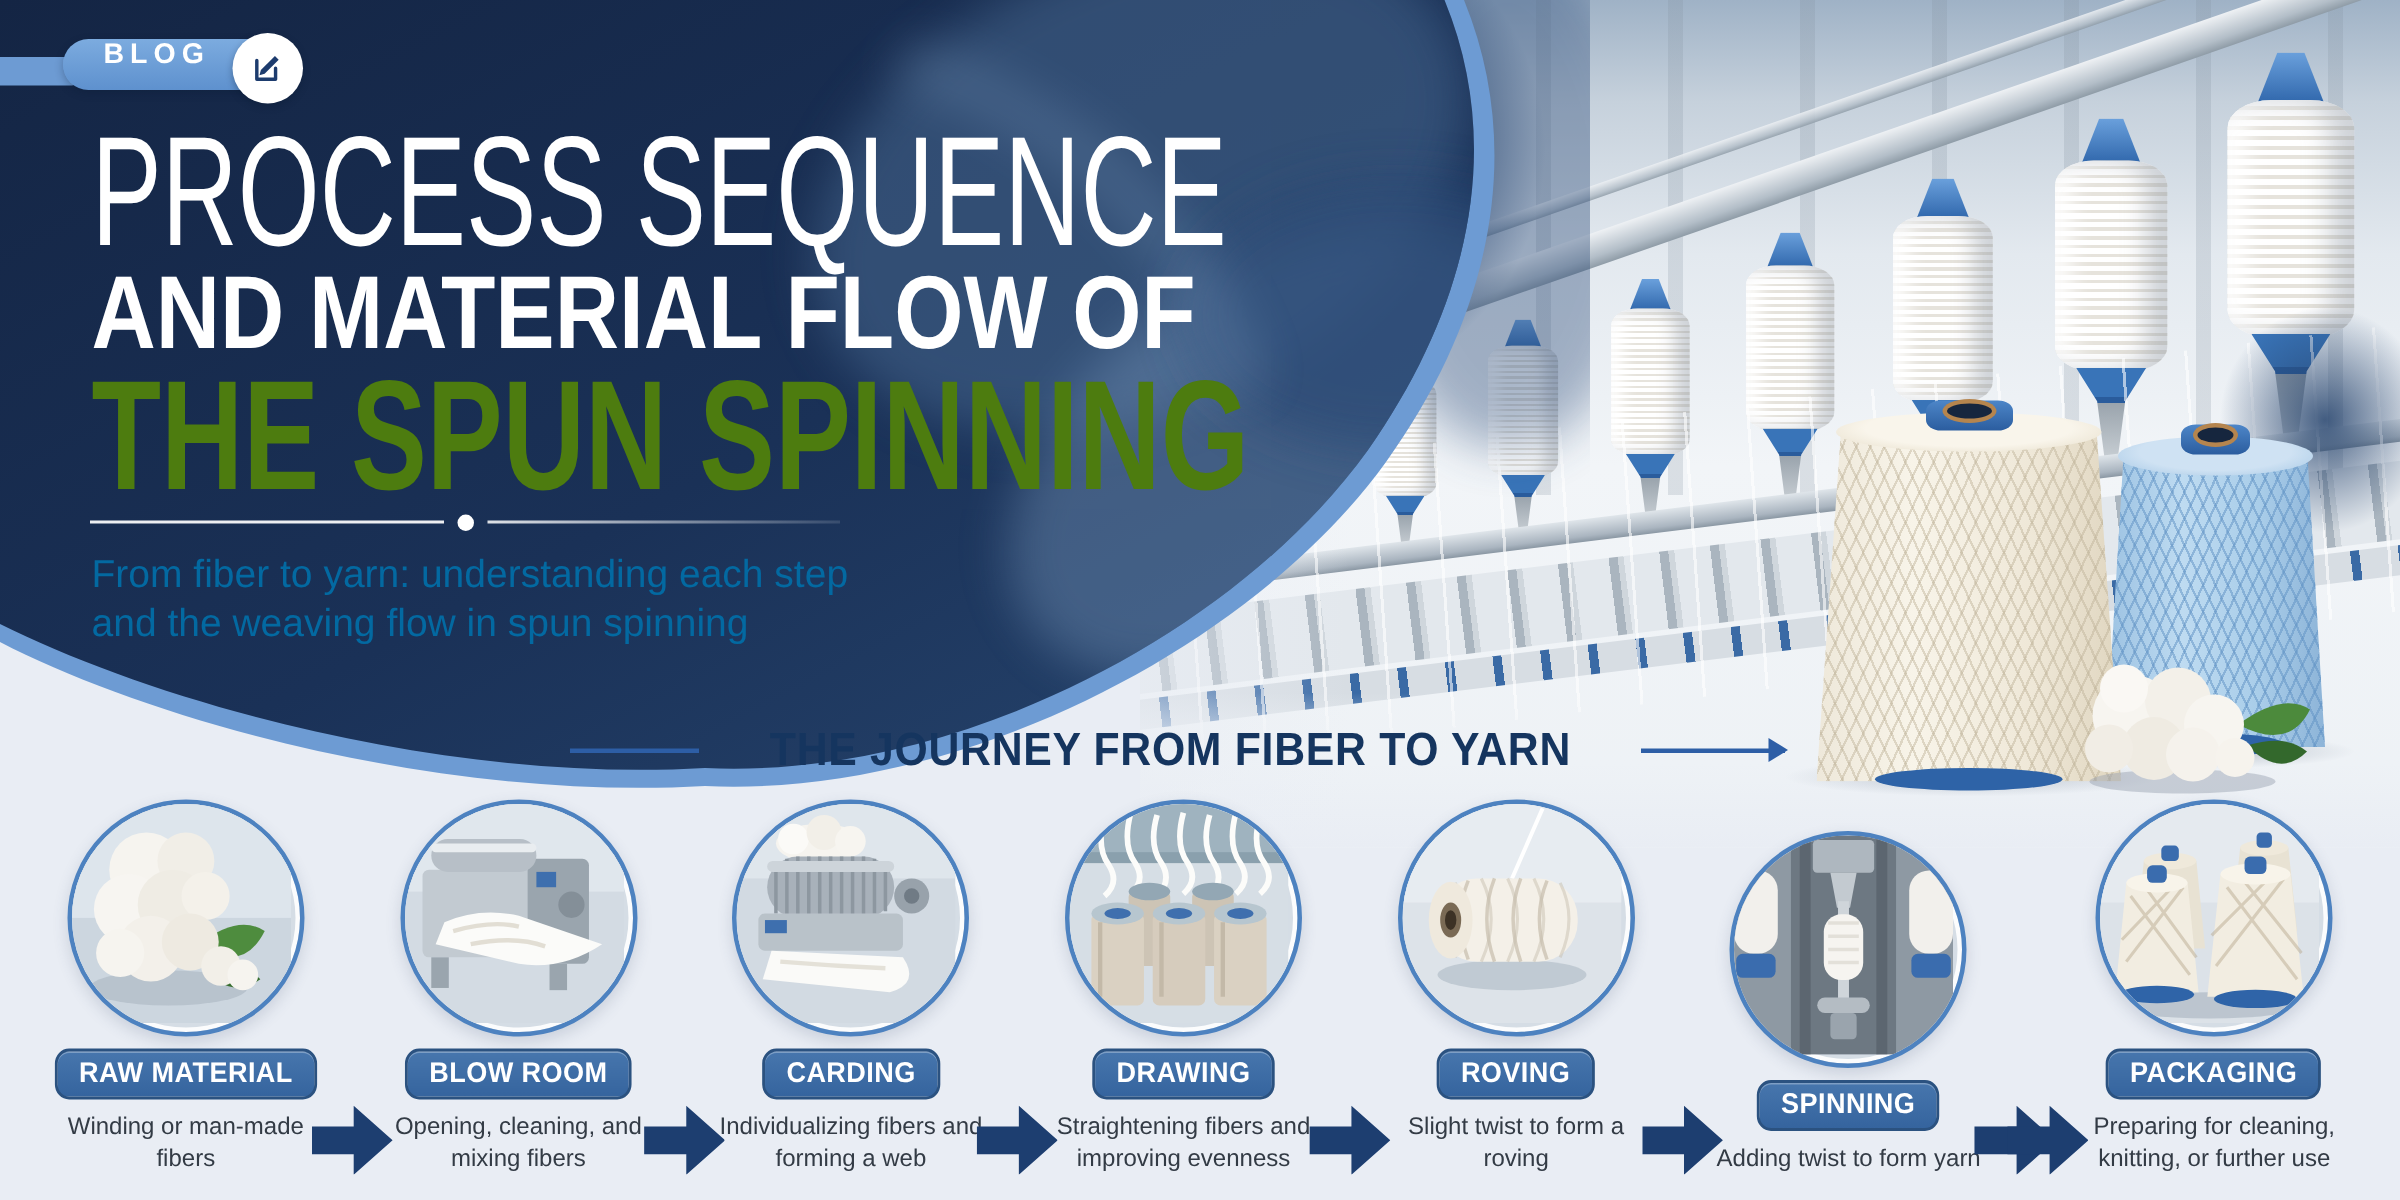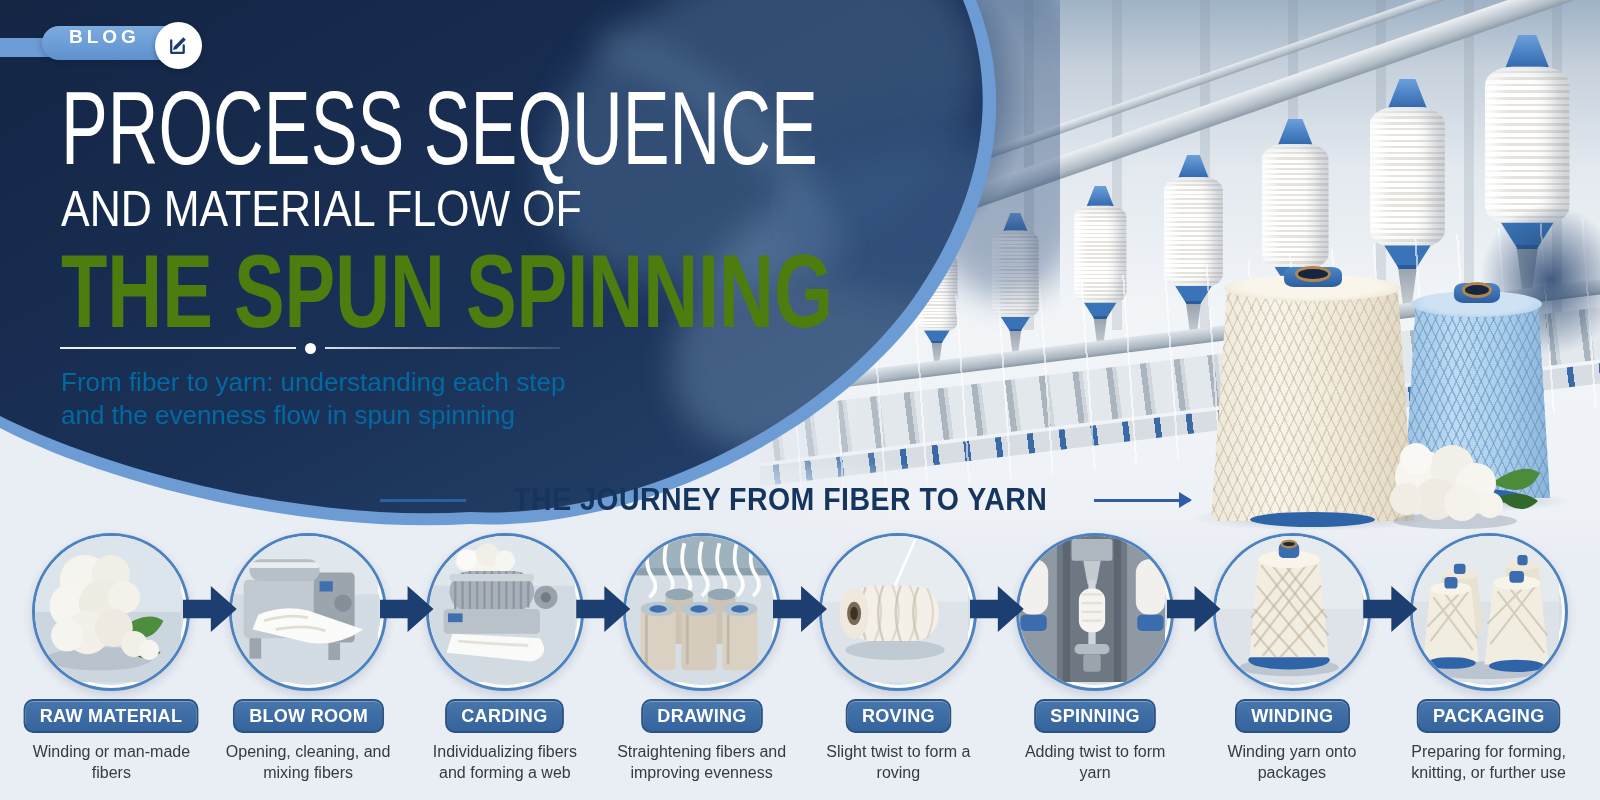--- a/index.html
+++ b/index.html
@@ -74,40 +74,40 @@
   .blog-badge{position:absolute;left:42px;top:26px;height:34px;border-radius:22px;
     background:linear-gradient(180deg,#7cabdf,#5e91ce);display:flex;align-items:flex-start;
     padding:0 56px 0 27px;box-shadow:0 2px 6px rgba(10,25,50,.3);cursor:pointer;}
   .blog-badge span.lbl{color:#fff;font-size:19px;font-weight:700;letter-spacing:4px;}
   .badge-circle{position:absolute;right:-6px;top:-4px;width:47px;height:47px;border-radius:50%;background:#fff;
     display:flex;align-items:center;justify-content:center;box-shadow:0 2px 5px rgba(10,25,50,.35);}
   .titles{position:absolute;left:61px;top:84px;color:#fff;}
   .squeeze{display:inline-block;white-space:nowrap;transform-origin:0 50%;}
   .t1{font-size:104px;font-weight:400;height:96px;line-height:88px;letter-spacing:0px;}
   .t1 .squeeze{transform:scaleX(.675);}
-  .t2{font-size:50px;font-weight:400;height:66px;line-height:58px;}
+  .t2{font-size:69px;font-weight:700;height:66px;line-height:58px;}
   .t2 .squeeze{transform:scaleX(.86);}
   .t3{font-size:104px;font-weight:800;height:94px;line-height:90px;color:#4d7c0f;}
   .t3 .squeeze{transform:scaleX(.73);}
   .divider{position:absolute;left:60px;top:342px;width:500px;height:12px;display:flex;align-items:center;}
   .divider .ln{flex:1;height:2.5px;background:rgba(255,255,255,.92);}
   .divider .ln.r{background:linear-gradient(90deg,rgba(255,255,255,.85),rgba(255,255,255,.12));}
   .divider .dot{width:11px;height:11px;border-radius:50%;background:#fff;margin:0 9px;}
   .subtitle{position:absolute;left:61px;top:366px;font-size:26px;line-height:33px;color:#0369a1;}
 
   
   .journey{position:absolute;left:0;top:482px;width:1570px;display:flex;align-items:center;justify-content:center;gap:24px;z-index:5;}
   .j-dash{width:86px;height:3px;background:#2d5ea6;}
   .j-title{font-size:31px;font-weight:800;color:#15355f;letter-spacing:.5px;transform:scaleX(.92);white-space:nowrap;margin:0;}
   .j-arrow{position:relative;width:96px;height:3px;background:#2d5ea6;}
   .j-arrow::after{content:"";position:absolute;right:-2px;top:-7px;border-left:13px solid #2d5ea6;
     border-top:8.5px solid transparent;border-bottom:8.5px solid transparent;}
 
   
-  .steps{position:absolute;left:24px;right:24px;top:533px;display:flex;align-items:flex-start;z-index:6;}
+  .steps{position:absolute;left:24px;right:24px;top:533px;display:flex;align-items:flex-end;z-index:6;}
   .step{flex:1 1 0;min-width:0;display:flex;flex-direction:column;align-items:center;}
   .circle{width:152px;height:152px;border-radius:50%;border:3px solid #4d82c0;overflow:hidden;background:#d5dde5;
     box-shadow:inset 0 0 0 3px rgba(255,255,255,.9),0 4px 10px rgba(60,80,110,.18);}
   .circle svg{display:block;width:146px;height:146px;}
   .parrow{flex:0 0 54px;width:54px;height:46px;margin:53px -16px 0;z-index:3;background:#1d3e70;
     clip-path:polygon(0 30%,52% 30%,52% 0,100% 50%,52% 100%,52% 70%,0 70%);}
   .pill{margin-top:8px;padding:4px 15px;border-radius:10px;background:linear-gradient(180deg,#4776ad,#35649e);
     border:2px solid #2b5280;color:#fff;font-weight:700;font-size:19px;letter-spacing:.3px;
     box-shadow:inset 0 1px 0 rgba(255,255,255,.3);white-space:nowrap;transform:scaleX(.95);}
   .desc{margin:8px 0 0;font-size:16px;color:#333b45;text-align:center;line-height:1.32;max-width:178px;}
@@ -235,21 +235,21 @@
   </div>
 
   <div class="divider">
     <span class="ln"></span>
     <span class="dot"></span>
     <span class="ln r"></span>
   </div>
 
   <div class="subtitle">
     <div>From fiber to yarn: understanding each step</div>
-    <div>and the evenness flow in spun spinning</div>
+    <div>and the weaving flow in spun spinning</div>
   </div>
 
   <div class="journey">
     <span class="j-dash"></span>
     <h2 class="j-title">THE JOURNEY FROM FIBER TO YARN</h2>
     <span class="j-arrow"></span>
   </div>
 
   <div class="steps">
 
@@ -401,38 +401,20 @@
           <rect x="38" y="74" width="24" height="7" rx="3.5" fill="#b4bcc3"></rect>
           <rect x="44" y="81" width="12" height="12" rx="2" fill="#9aa4ad"></rect>
         </svg>
       </div>
       <div class="pill">SPINNING</div>
       <p class="desc">Adding twist to form yarn</p>
     </div>
 
     <div class="parrow"></div>
 
-    <div class="step">
-      <div class="circle">
-        <svg viewBox="0 0 100 100">
-          <rect width="100" height="100" fill="#dde3e9"></rect>
-            <rect width="100" height="50" fill="#e6ebf0"></rect>
-          <ellipse cx="50" cy="90" rx="34" ry="6" fill="#aeb9c4" opacity=".7"></ellipse>
-          <ellipse cx="50" cy="85" rx="28" ry="6.5" fill="#2f64a8"></ellipse>
-          <path d="M29 16 L71 16 L77 83 L23 83 Z" fill="#f2ede1"></path>
-          <path d="M31 20 L74 76 M36 17 L77 68 M44 16 L76 56 M28 34 L68 82 M26 50 L56 83 M25 64 L41 83" stroke="rgba(185,172,145,.5)" stroke-width="1.5"></path>
-          <path d="M69 20 L26 76 M64 17 L24 68 M56 16 L24 56 M72 34 L32 82 M74 50 L44 83" stroke="rgba(185,172,145,.5)" stroke-width="1.5"></path>
-          <ellipse cx="50" cy="16" rx="21" ry="6" fill="#f8f4ea"></ellipse>
-          <rect x="43" y="5" width="14" height="10" rx="3" fill="#3a6cae"></rect>
-          <ellipse cx="50" cy="5.5" rx="5" ry="2.2" fill="#18293f" stroke="#b5854e" stroke-width="1.6"></ellipse>
-        </svg>
-      </div>
-      <div class="pill">WINDING</div>
-      <p class="desc">Winding yarn onto packages</p>
-    </div>
 
     <div class="parrow"></div>
 
     <div class="step">
       <div class="circle">
         <svg viewBox="0 0 100 100">
           <rect width="100" height="100" fill="#dce2e8"></rect>
             <rect width="100" height="45" fill="#e5eaef"></rect>
           <ellipse cx="50" cy="92" rx="42" ry="6" fill="#aeb9c4" opacity=".7"></ellipse>
           <g>
@@ -451,17 +433,17 @@
             <ellipse cx="26" cy="87" rx="17" ry="4" fill="#2f64a8"></ellipse>
             <path d="M55 32 L87 32 L93 88 L49 88 Z" fill="#f2ede1"></path>
             <path d="M58 38 L90 80 M84 34 L53 74 M64 33 L92 68 M78 33 L51 60" stroke="rgba(185,172,145,.5)" stroke-width="1.4"></path>
             <ellipse cx="71" cy="32" rx="16" ry="4.8" fill="#f8f4ea"></ellipse>
               <rect x="66" y="24" width="10" height="8" rx="2.5" fill="#3a6cae"></rect>
             <ellipse cx="71" cy="89" rx="19" ry="4.2" fill="#2f64a8"></ellipse>
           </g>
         </svg>
       </div>
       <div class="pill">PACKAGING</div>
-      <p class="desc">Preparing for forming, knitting, or further use</p>
+      <p class="desc">Preparing for cleaning, knitting, or further use</p>
     </div>
 
   </div>
 </div>
 
 </body></html>

